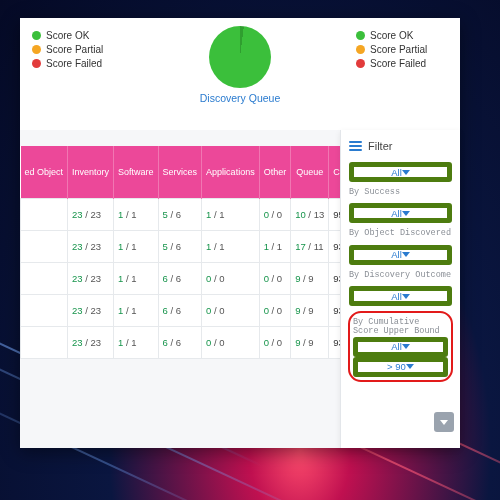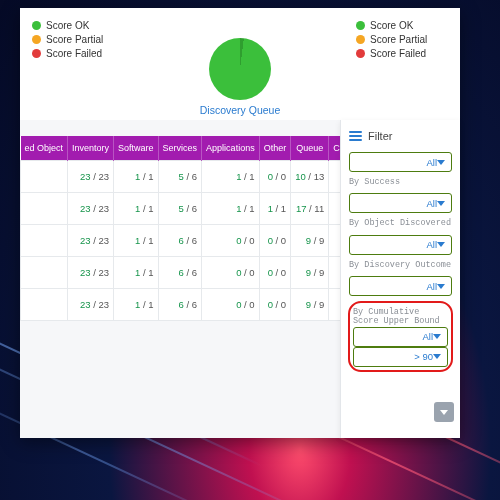--- a/index.html
+++ b/index.html
@@ -12,61 +12,61 @@
   
   .streaks { position:absolute; inset:0; pointer-events:none; overflow:hidden;}
   .streak { position:absolute; height:2px; background:linear-gradient(90deg, rgba(255,255,255,0) 0%, rgba(120,170,255,.9) 50%, rgba(255,255,255,0) 100%); transform:rotate(25deg); }
   .s1{top:380px;left:-120px;width:400px;}
   .s2{top:420px;left:-140px;width:500px;opacity:.7;}
   .s3{top:450px;left:-100px;width:360px;opacity:.5;}
   .s4{top:410px;left:180px;width:420px;background:linear-gradient(90deg,rgba(255,255,255,0),rgba(255,90,120,.9),rgba(255,255,255,0));}
   .s5{top:460px;left:200px;width:380px;background:linear-gradient(90deg,rgba(255,255,255,0),rgba(255,90,120,.7),rgba(255,255,255,0));}
 
   .panel {
-    position:absolute; top:8px; left:20px; width:440px; height:430px;
+    position:absolute; top:18px; left:20px; width:440px; height:430px;
     background:#f6f7f9; box-shadow:0 4px 18px rgba(0,0,0,.45);
     font-size:10px; color:#333;
   }
   .top { background:#fff; height:112px; padding:8px 12px 4px; display:flex; gap:18px; }
   .legend { display:flex; flex-direction:column; gap:3px; padding-top:4px; min-width:92px;}
   .lg { display:flex; align-items:center; gap:5px; white-space:nowrap;}
   .dot{width:9px;height:9px;border-radius:50%;}
   .g{background:#3bbf3b;} .o{background:#f5a623;} .r{background:#e23b3b;}
-  .pie-wrap{flex:1; display:flex; flex-direction:column; align-items:center; justify-content:flex-end; gap:4px;}
+  .pie-wrap{flex:1; display:flex; flex-direction:column; align-items:center; justify-content:flex-start; gap:4px;}
   .pie{width:62px;height:62px;border-radius:50%;background:conic-gradient(#2f9e2f 0 2%, #3bbf3b 0 100%);}
   .pie-label{color:#2a7bcf; font-size:10.5px;}
 
   .body { display:flex; height:calc(100% - 112px);}
   .table-area{flex:1; overflow:hidden; padding-top:16px;}
   table{border-collapse:collapse;width:100%;background:#fff;}
   thead th{
-    background:#a21caf;color:#fff;font-weight:400;font-size:9px;
-    padding:7px 4px;text-align:center;border-right:1px solid rgba(255,255,255,.25);
+    background:#ec4899;color:#fff;font-weight:400;font-size:9px;
+    padding:21px 4px;text-align:center;border-right:1px solid rgba(255,255,255,.25);
     white-space:nowrap;
   }
   tbody td{
-    border:1px solid #e6e9ec;padding:10px 4px;text-align:right;font-size:9.5px;
+    border:1px solid #e6e9ec;padding:10px 4px;text-align:left;font-size:9.5px;
     white-space:nowrap;background:#fff;margin-top:8px;
   }
   .num .a{color:#16944b;}
   .num .b{color:#555;}
 
   .sidebar{
     width:120px;background:#fff;border-left:1px solid #e3e6ea;
     padding:8px 8px 8px 8px;display:flex;flex-direction:column;gap:6px;
     box-shadow:0 2px 6px rgba(0,0,0,.08);
   }
   .filter-hdr{display:flex;align-items:center;gap:6px;font-size:11px;color:#444;padding:2px 0 4px;}
   .hamb{width:13px;height:10px;display:flex;flex-direction:column;justify-content:space-between;}
   .hamb span{height:2px;background:#2a7bcf;display:block;border-radius:1px;}
   .lbl{font-size:8.5px;color:#8a8f96;line-height:1.1;font-family:Liberation Mono, monospace;}
   .sel{
-    border:1px solid #4d7c0f;border-radius:3px;height:20px;
-    display:flex;align-items:center;justify-content:flex-end;
-    padding:0 6px;font-size:9.5px;color:#2a7bcf;background:#fff;
+    border:5px solid #4d7c0f;border-radius:3px;height:20px;
+    display:flex;align-items:center;justify-content:center;
+    padding:0 0;font-size:9.5px;color:#2a7bcf;background:#fff;
   }
   .chev{width:0;height:0;border-left:4px solid transparent;border-right:4px solid transparent;border-top:5px solid #2a7bcf;}
   .hl{outline:2.5px solid #e21a1a; outline-offset:-1px; padding:4px; border-radius:12px;}
   .hl .lbl{margin-top:2px;}
   .collapse-btn{
     position:absolute;right:6px;bottom:16px;width:20px;height:20px;
     background:#9aa3ae;border-radius:3px;display:flex;align-items:center;justify-content:center;
   }
   .collapse-btn .cv{width:0;height:0;border-left:4px solid transparent;border-right:4px solid transparent;border-top:5px solid #fff;}
 </style>

